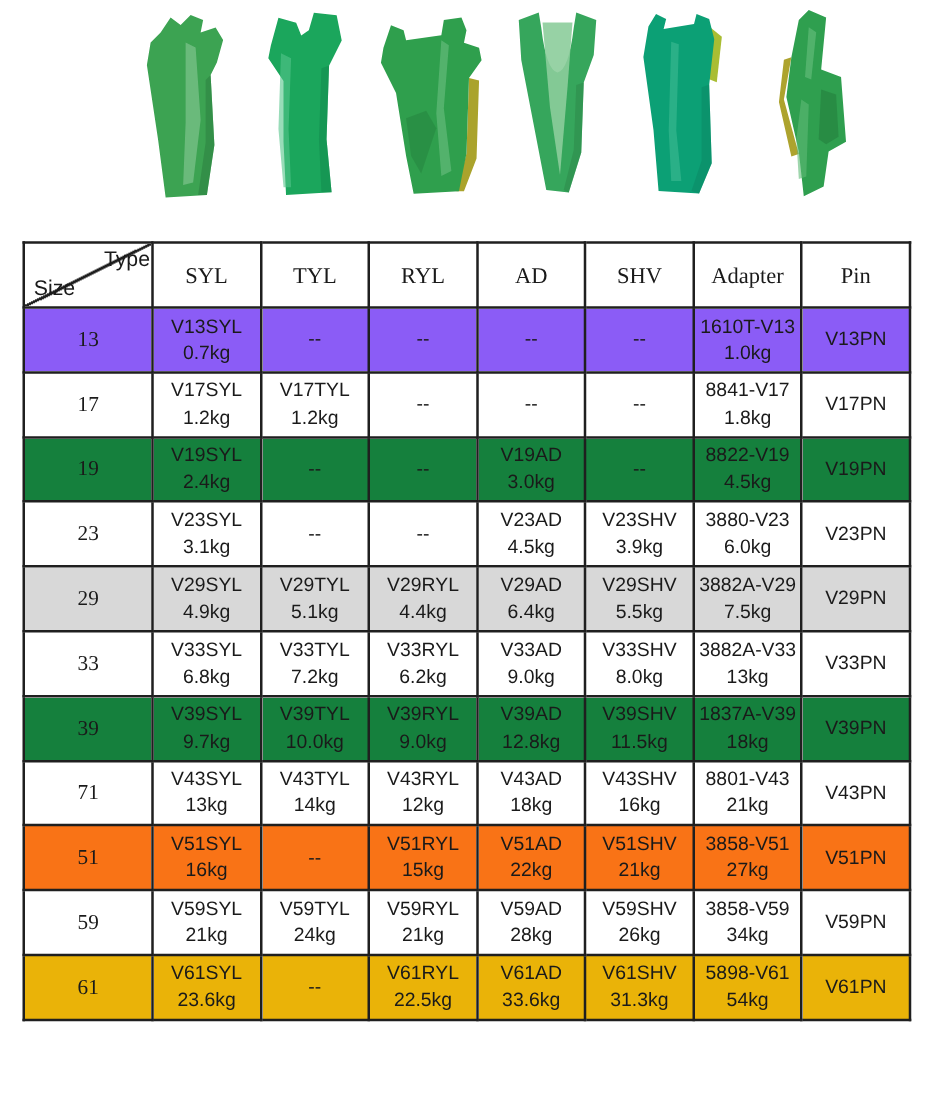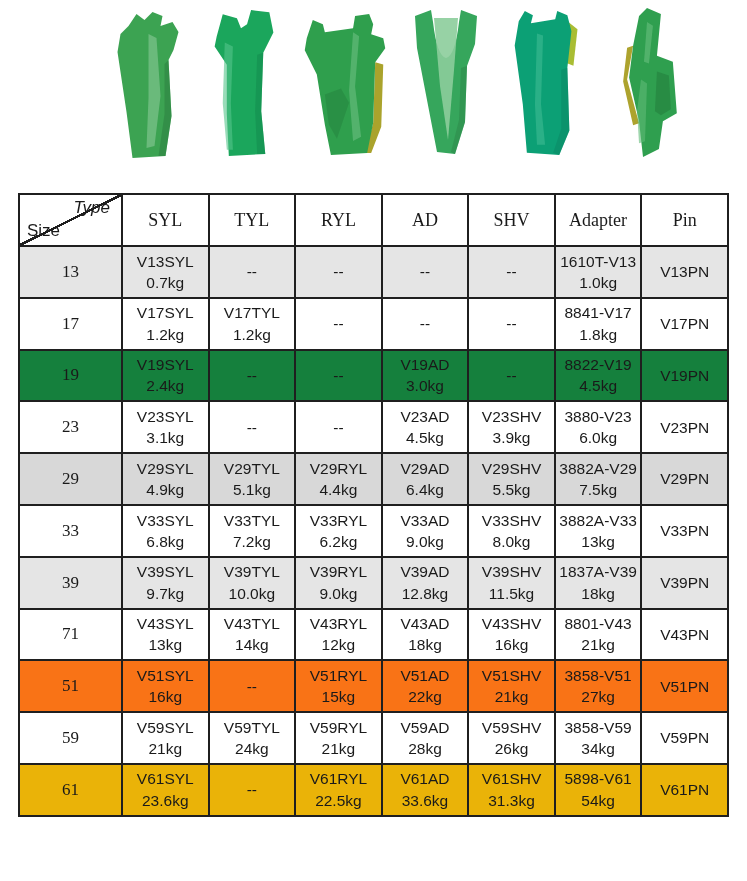--- a/index.html
+++ b/index.html
@@ -26,21 +26,21 @@
   td.corner-cell {
     position: relative; padding: 0;
     background:
       linear-gradient(to bottom right,
         transparent calc(50% - 1.2px),
         #1f1f1f calc(50% - 1.2px),
         #1f1f1f calc(50% + 1.2px),
         transparent calc(50% + 1.2px));
     font-family: "Liberation Sans", sans-serif; font-size: 17px;
   }
-  .corner-type { position: absolute; top: 3px; right: 11px; font-style: italic; }
+  .corner-type { position: absolute; top: 3px; right: 1px; }
   .corner-size { position: absolute; bottom: 4px; left: 7px; }
   td.column-header {
     font-family: "Liberation Serif", serif; font-size: 18px; font-weight: 400; margin-top: 24px;
   }
   td.size-cell {
     font-family: "Liberation Serif", serif; font-size: 17px;
   }
   td.part-cell { font-size: 15.5px; line-height: 1.38; }
   .cell-line { white-space: nowrap; }
 </style>
@@ -120,21 +120,21 @@
         <span class="corner-size">Size</span>
       </td>
       <td class="column-header">SYL</td>
       <td class="column-header">TYL</td>
       <td class="column-header">RYL</td>
       <td class="column-header">AD</td>
       <td class="column-header">SHV</td>
       <td class="column-header">Adapter</td>
       <td class="column-header">Pin</td>
     </tr>
-  <tr style="background: #e5e5e5; padding-left: 38px;">
+  <tr style="background: #8b5cf6; padding-left: 38px;">
         <td class="size-cell">13</td>
         <td class="part-cell">
           <div class="cell-line">V13SYL</div>
           <div class="cell-line">0.7kg</div>
         </td>
         <td class="part-cell">
           <div class="cell-line">--</div>
         </td>
         <td class="part-cell">
           <div class="cell-line">--</div>
@@ -288,21 +288,21 @@
           <div class="cell-line">8.0kg</div>
         </td>
         <td class="part-cell">
           <div class="cell-line">3882A-V33</div>
           <div class="cell-line">13kg</div>
         </td>
         <td class="part-cell">
           <div class="cell-line">V33PN</div>
         </td>
       </tr>
-      <tr style="background: #e5e5e5;">
+      <tr style="background: #15803d;">
         <td class="size-cell">39</td>
         <td class="part-cell">
           <div class="cell-line">V39SYL</div>
           <div class="cell-line">9.7kg</div>
         </td>
         <td class="part-cell">
           <div class="cell-line">V39TYL</div>
           <div class="cell-line">10.0kg</div>
         </td>
         <td class="part-cell">

